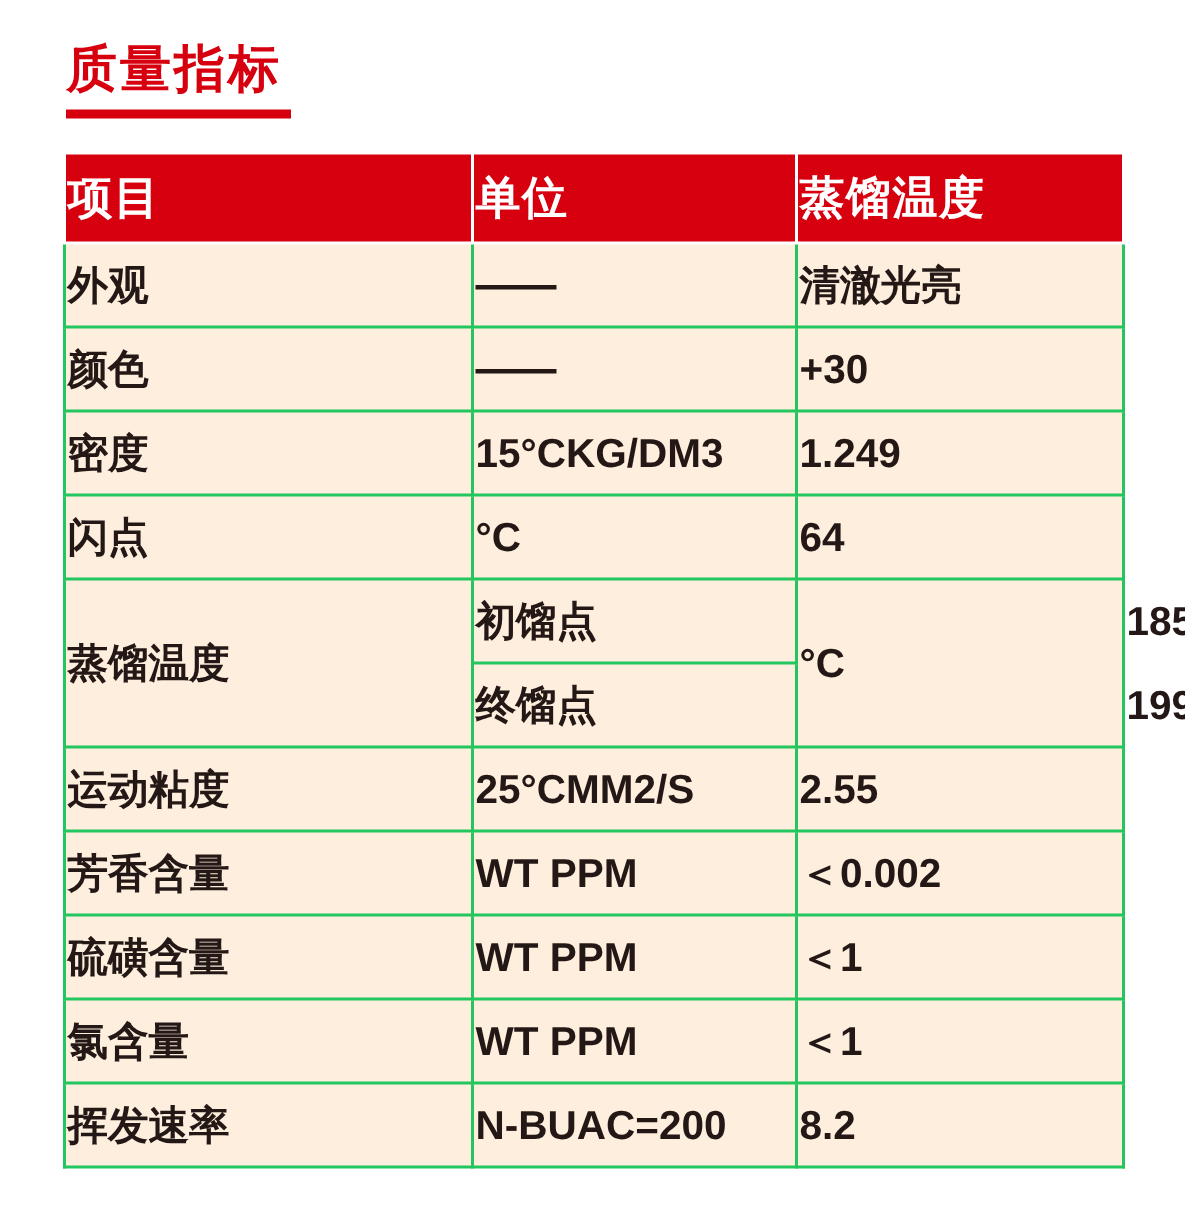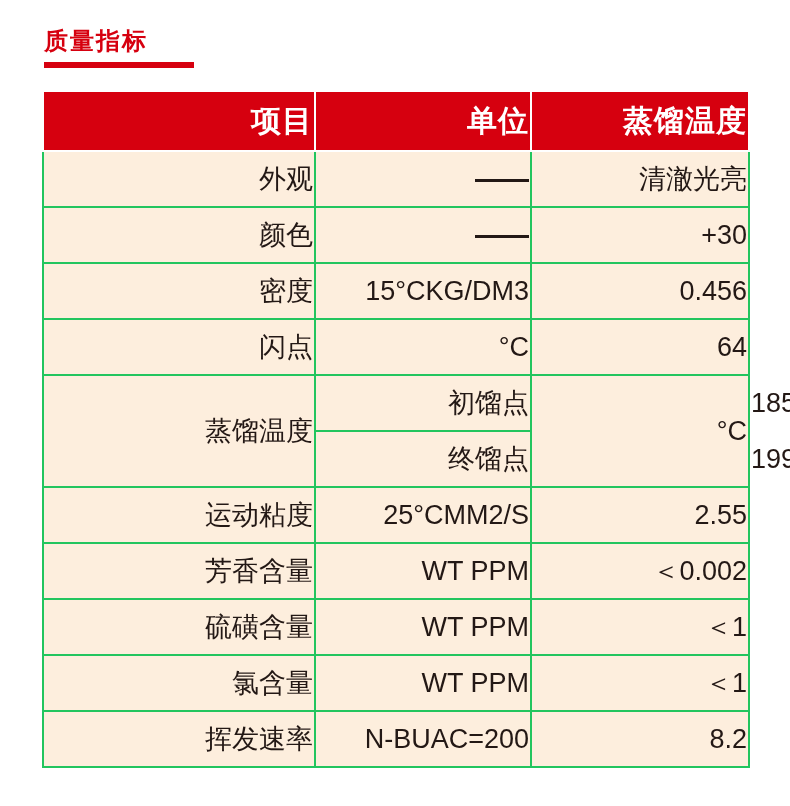--- a/index.html
+++ b/index.html
@@ -15,21 +15,21 @@
     overflow: hidden;
   }
   .page {
     position: relative;
     width: 790px;
     height: 806px;
     box-sizing: border-box;
     padding: 28px 42px 0 42px;
   }
   .title {
-    font-size: 24px;
+    font-size: 34px;
     font-weight: bold;
     color: #d6000f;
     letter-spacing: 2px;
     line-height: 1.1;
     margin: 0 0 8px 2px;
   }
   .title-rule {
     width: 150px;
     height: 6px;
     background: #d6000f;
@@ -39,38 +39,38 @@
     width: 706px;
     border-collapse: collapse;
     table-layout: fixed;
   }
   table.spec col.c-item { width: 272px; }
   table.spec col.c-unit { width: 216px; }
   table.spec col.c-data { width: 218px; }
 
   table.spec th, table.spec td {
     border: 2px solid #22c55e;
-    text-align: right;
+    text-align: left;
     vertical-align: middle;
   }
   table.spec thead th {
     background: #d6000f;
     color: #ffffff;
     font-size: 30px;
     font-weight: bold;
     height: 56px;
     letter-spacing: 1px;
     border-color: #ffffff;
   }
   table.spec tbody td {
     background: #fdeedd;
     color: #231815;
     font-size: 27px;
     height: 52px;
-    font-weight: normal;
+    font-weight: bold;
   }
   td.sub-label {
     font-size: 25px;
   }
   td.group-label {
     font-size: 25px;
   }
   .dash {
     display: inline-block;
     width: 54px;
@@ -107,21 +107,21 @@
         <td>清澈光亮</td>
       </tr>
       <tr>
         <td>颜色</td>
         <td><span class="dash"></span></td>
         <td>+30</td>
       </tr>
       <tr>
         <td>密度</td>
         <td>15°CKG/DM3</td>
-        <td>0.456</td>
+        <td>1.249</td>
       </tr>
       <tr>
         <td>闪点</td>
         <td>°C</td>
         <td>64</td>
       </tr>
       <tr>
         <td class="group-label" rowspan="2" style="width:120px">蒸馏温度</td>
         <td class="sub-label">初馏点</td>
         <td rowspan="2">°C</td>

